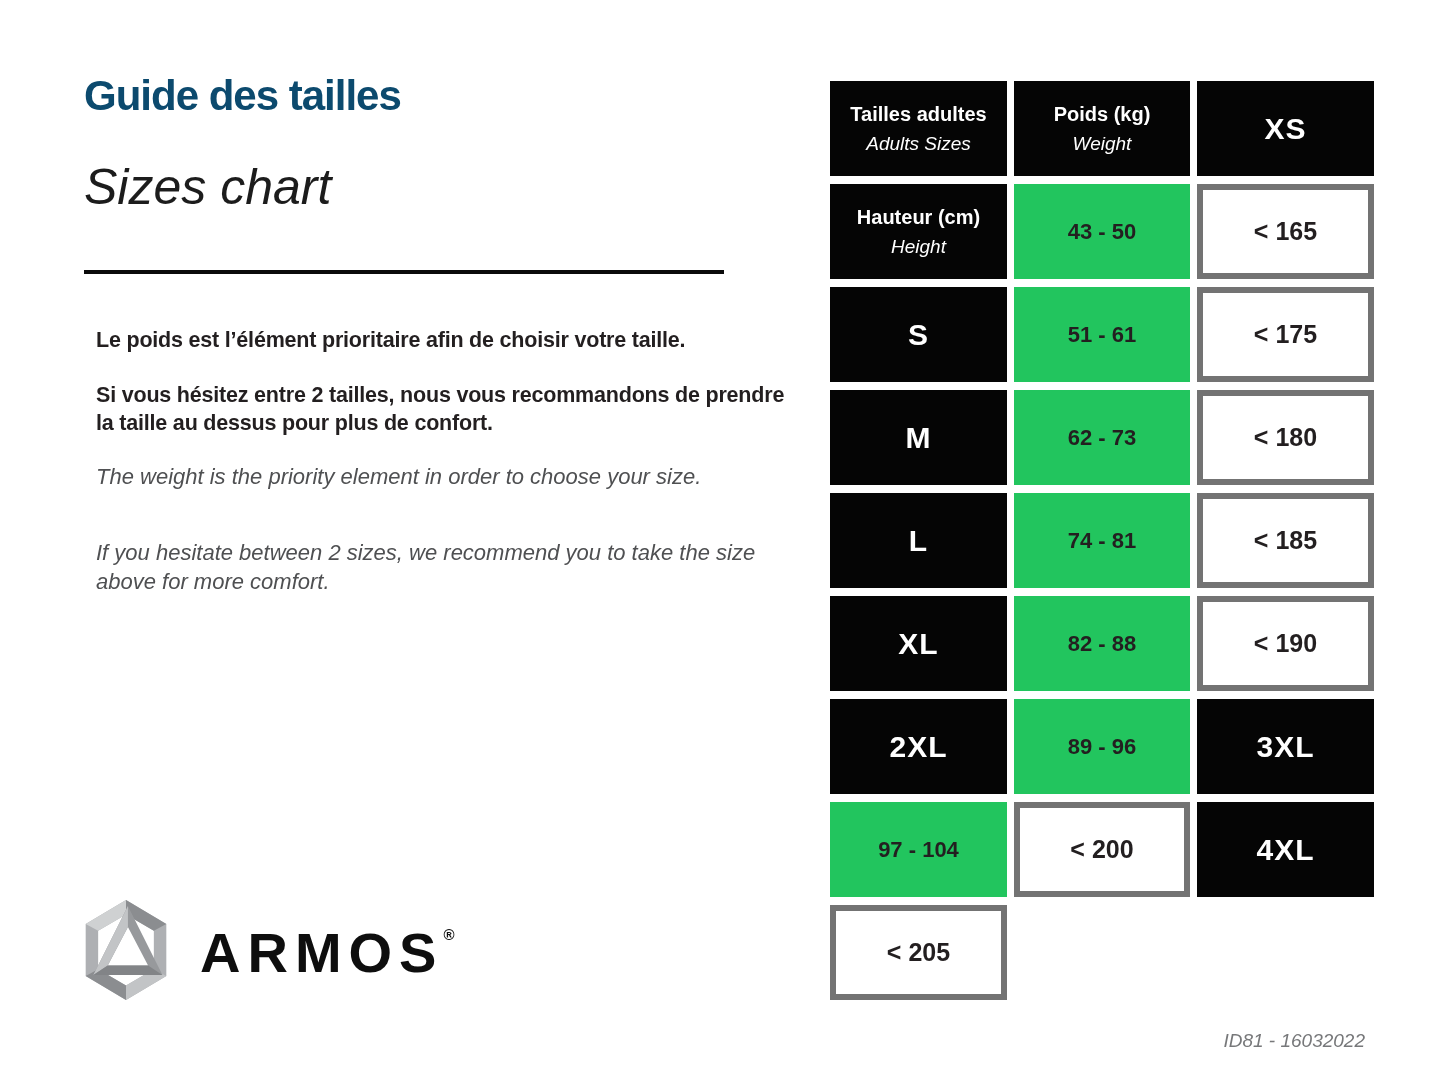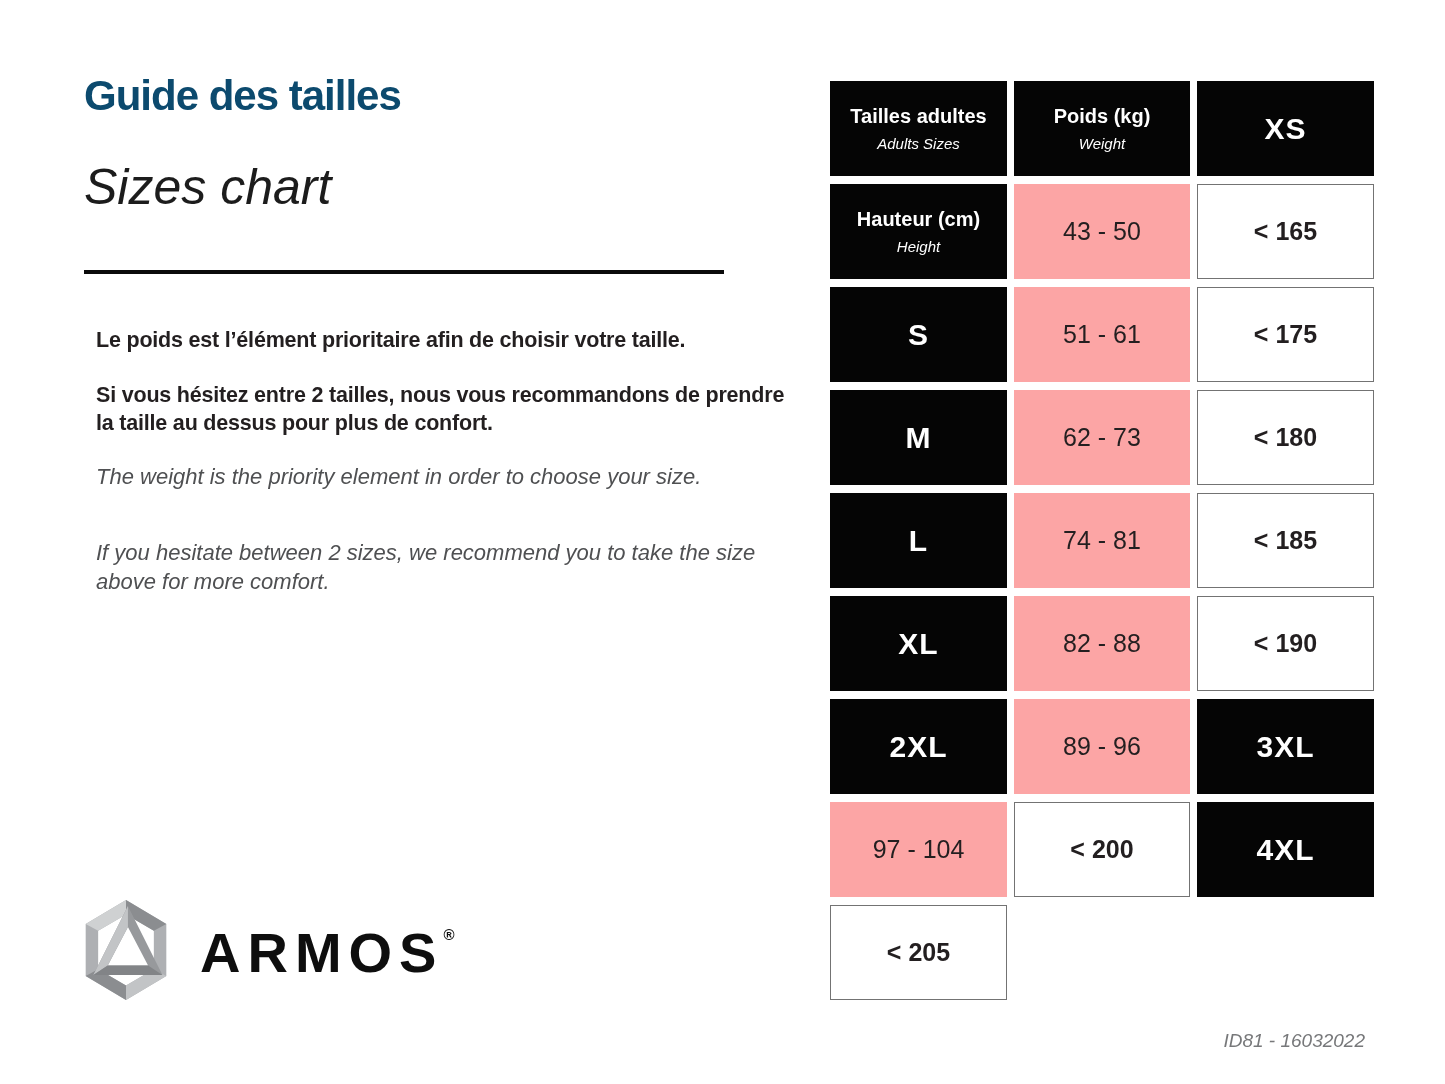--- a/index.html
+++ b/index.html
@@ -101,37 +101,37 @@
     align-items: center;
     justify-content: center;
     text-align: center;
   }
   .cell-header {
     background: #050505;
     color: #ffffff;
     gap: 7px;
   }
   .hdr-fr { font-size: 20px; font-weight: 700; }
-  .hdr-en { font-size: 15px; font-style: italic; font-weight: 300; }
+  .hdr-en { font-size: 19px; font-style: italic; font-weight: 300; }
   .cell-size {
     background: #050505;
     color: #ffffff;
     font-size: 30px;
     font-weight: 800;
     letter-spacing: 1px;
   }
   .cell-weight {
-    background: #fca5a5;
-    color: #231f20;
-    font-size: 25px;
-    font-weight: 400;
+    background: #22c55e;
+    color: #231f20;
+    font-size: 22px;
+    font-weight: 700;
   }
   .cell-height {
     background: #ffffff;
-    border: 1px solid #737373;
+    border: 6px solid #737373;
     color: #231f20;
     font-size: 25px;
     font-weight: 700;
   }
 
   .doc-id {
     position: absolute;
     right: 80px; top: 1030px;
     font-size: 19px;
     font-style: italic;

